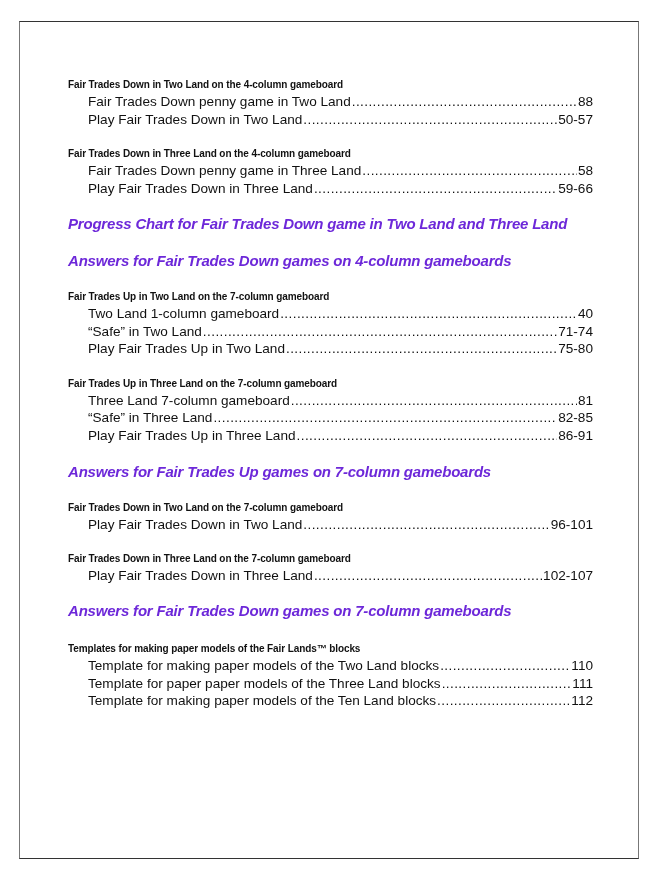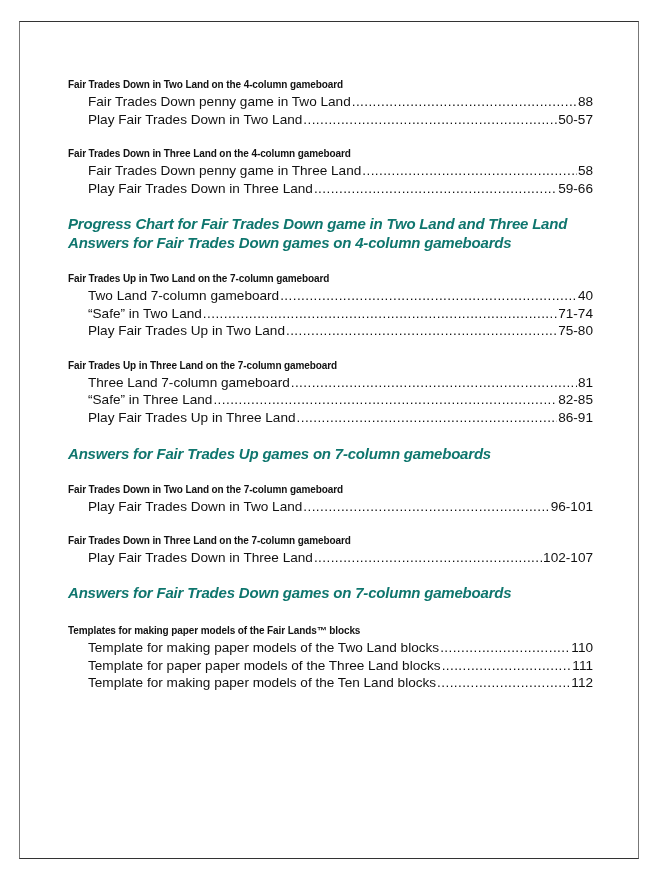--- a/index.html
+++ b/index.html
@@ -7,21 +7,21 @@
       font-family: "Liberation Sans", sans-serif; color: #111111; }
     .page { position: absolute; left: 19px; top: 21px; width: 620px; height: 838px;
       border: 1.5px solid #333333; border-left-color: #777777; border-right-color: #777777; box-sizing: border-box; }
     .toc { position: absolute; left: 68px; top: 76px; width: 525px; }
     .sec { font-weight: bold; font-size: 10px; line-height: 17px; letter-spacing: -0.1px; }
     .entry { display: flex; align-items: baseline; font-size: 13.6px; line-height: 17.5px; padding-left: 20px; justify-content: center; }
     .entry .t { white-space: nowrap; }
     .entry .dots { flex: 1; overflow: hidden; white-space: nowrap; margin: 0 1px; }
     .entry .dots::after { content: "................................................................................................................................................................................................"; letter-spacing: 0.4px; }
     .entry .p { white-space: nowrap; }
-    .hl { font-weight: bold; font-style: italic; font-size: 15px; line-height: 18px; color: #0f766e; letter-spacing: -0.2px; }
+    .hl { font-weight: bold; font-style: italic; font-size: 15px; line-height: 18px; color: #6d28d9; letter-spacing: -0.2px; }
   </style>
 </head>
 <body>
 
 <div class="page"></div>
 
 <div class="toc">
 
   <div>
     <div class="sec">Fair Trades Down in Two Land on the 4-column gameboard</div>
@@ -45,26 +45,26 @@
         <span class="p">58</span>
       </div>
     <div class="entry">
         <span class="t">Play Fair Trades Down in Three Land </span>
         <span class="dots"></span>
         <span class="p">59-66</span>
       </div>
   </div>
 
   <div class="hl" style="margin-top:18px">Progress Chart for Fair Trades Down game in Two Land and Three Land</div>
-  <div class="hl" style="margin-top:1px">Answers for Fair Trades Down games on 4-column gameboards</div>
+  <div class="hl" style="margin-top:19px">Answers for Fair Trades Down games on 4-column gameboards</div>
 
   <div style="margin-top:18px">
     <div class="sec">Fair Trades Up in Two Land on the 7-column gameboard</div>
     <div class="entry">
-        <span class="t">Two Land 7-column gameboard  </span>
+        <span class="t">Two Land 1-column gameboard  </span>
         <span class="dots"></span>
         <span class="p">40</span>
       </div>
     <div class="entry">
         <span class="t">“Safe” in Two Land</span>
         <span class="dots"></span>
         <span class="p">71-74</span>
       </div>
     <div class="entry">
         <span class="t">Play Fair Trades Up in Two Land </span>

